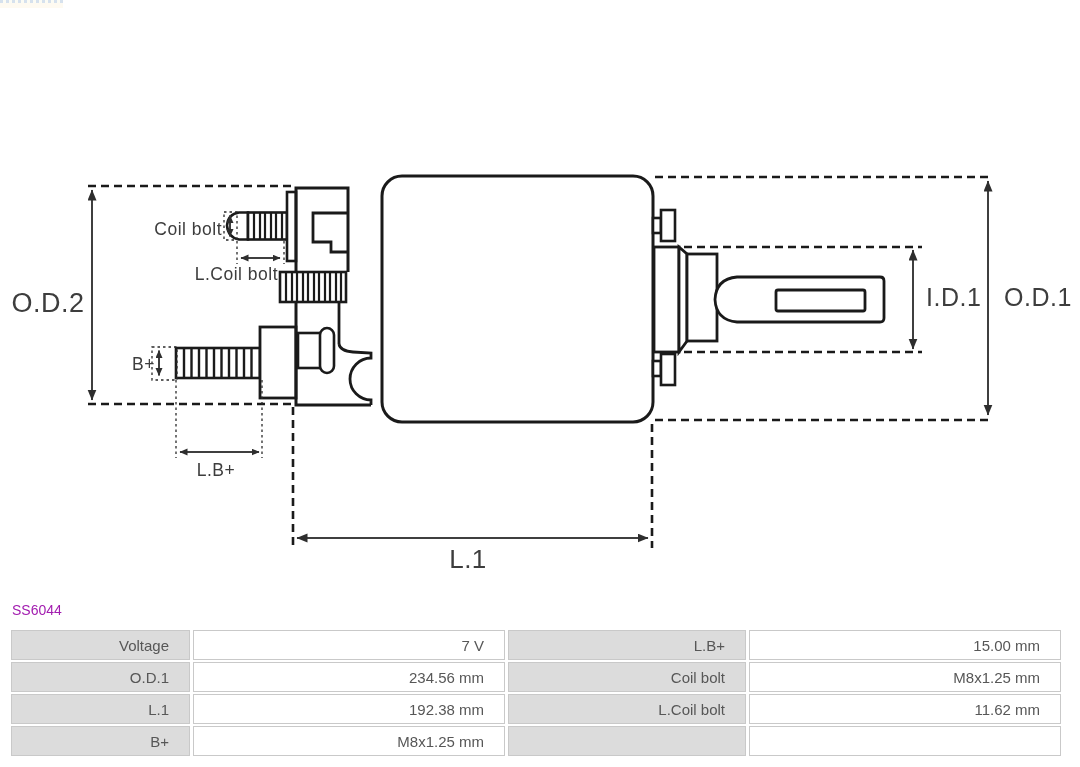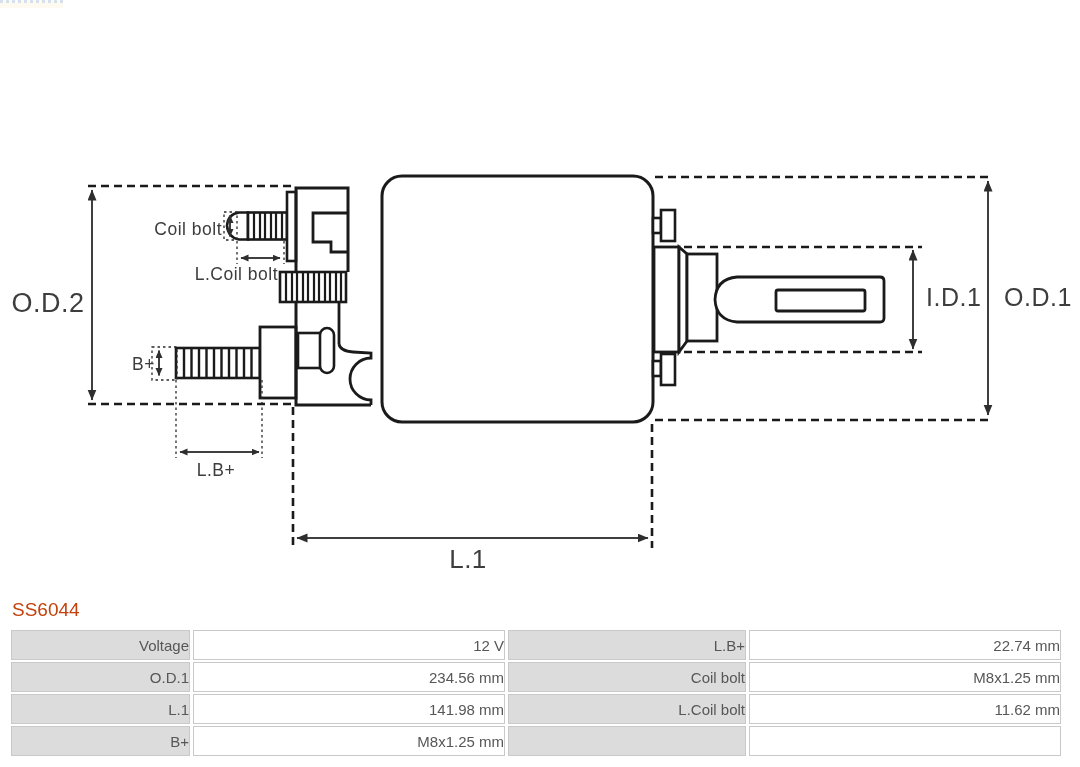--- a/index.html
+++ b/index.html
@@ -6,26 +6,26 @@
   .stage{position:relative;width:1080px;height:767px;background:#fff;overflow:hidden;
          font-family:"Liberation Sans",sans-serif;}
   
   .artifact{position:absolute;left:0;top:0;width:63px;height:9px;}
   .artifact .r1{height:3px;background:repeating-linear-gradient(90deg,#cfdcea 0 3px,#fbfbf2 3px 6px);opacity:.85;}
   .artifact .r2{height:5px;background:#fdf8ec;opacity:.75;}
   
   .diagram{position:absolute;left:0;top:0;width:1080px;height:592px;}
   svg text{font-family:"Liberation Sans",sans-serif;fill:#3d3d3d;letter-spacing:.5px;}
   
-  .part-number{position:absolute;left:12px;top:599px;font-size:19px;line-height:22px;color:#c2410c;text-align:right;}
+  .part-number{position:absolute;left:12px;top:599px;font-size:14px;line-height:22px;color:#a21caf;text-align:right;}
   
   .spec{position:absolute;left:8px;top:628px;width:1056px;border-collapse:separate;
         border-spacing:3px 2px;table-layout:fixed;font-size:15px;color:#575757;}
   .spec td{height:30px;box-sizing:border-box;border:1px solid #c9c9c9;
-           padding:4px 0 4px 4px;text-align:right;vertical-align:middle;
+           padding:4px 20px 4px 4px;text-align:right;vertical-align:middle;
            white-space:nowrap;overflow:hidden;}
   .spec td.lbl{background:#dcdcdc;}
   .spec td.val{background:#ffffff;}
 </style>
 </head>
 <body>
 
 <div class="stage">
 
   <div class="artifact">
@@ -150,33 +150,33 @@
   <table class="spec">
     <colgroup>
       <col style="width:179px">
         <col style="width:312px">
         <col style="width:238px">
         <col style="width:312px">
     </colgroup>
     <tbody>
       <tr>
         <td class="lbl">Voltage</td>
-        <td class="val">12 V</td>
+        <td class="val">7 V</td>
         <td class="lbl">L.B+</td>
-        <td class="val">22.74 mm</td>
+        <td class="val">15.00 mm</td>
       </tr>
       <tr>
         <td class="lbl">O.D.1</td>
         <td class="val">234.56 mm</td>
         <td class="lbl">Coil bolt</td>
         <td class="val">M8x1.25 mm</td>
       </tr>
       <tr>
         <td class="lbl">L.1</td>
-        <td class="val">141.98 mm</td>
+        <td class="val">192.38 mm</td>
         <td class="lbl">L.Coil bolt</td>
         <td class="val">11.62 mm</td>
       </tr>
       <tr>
         <td class="lbl">B+</td>
         <td class="val">M8x1.25 mm</td>
         <td class="lbl"></td>
         <td class="val"></td>
       </tr>
     </tbody>

